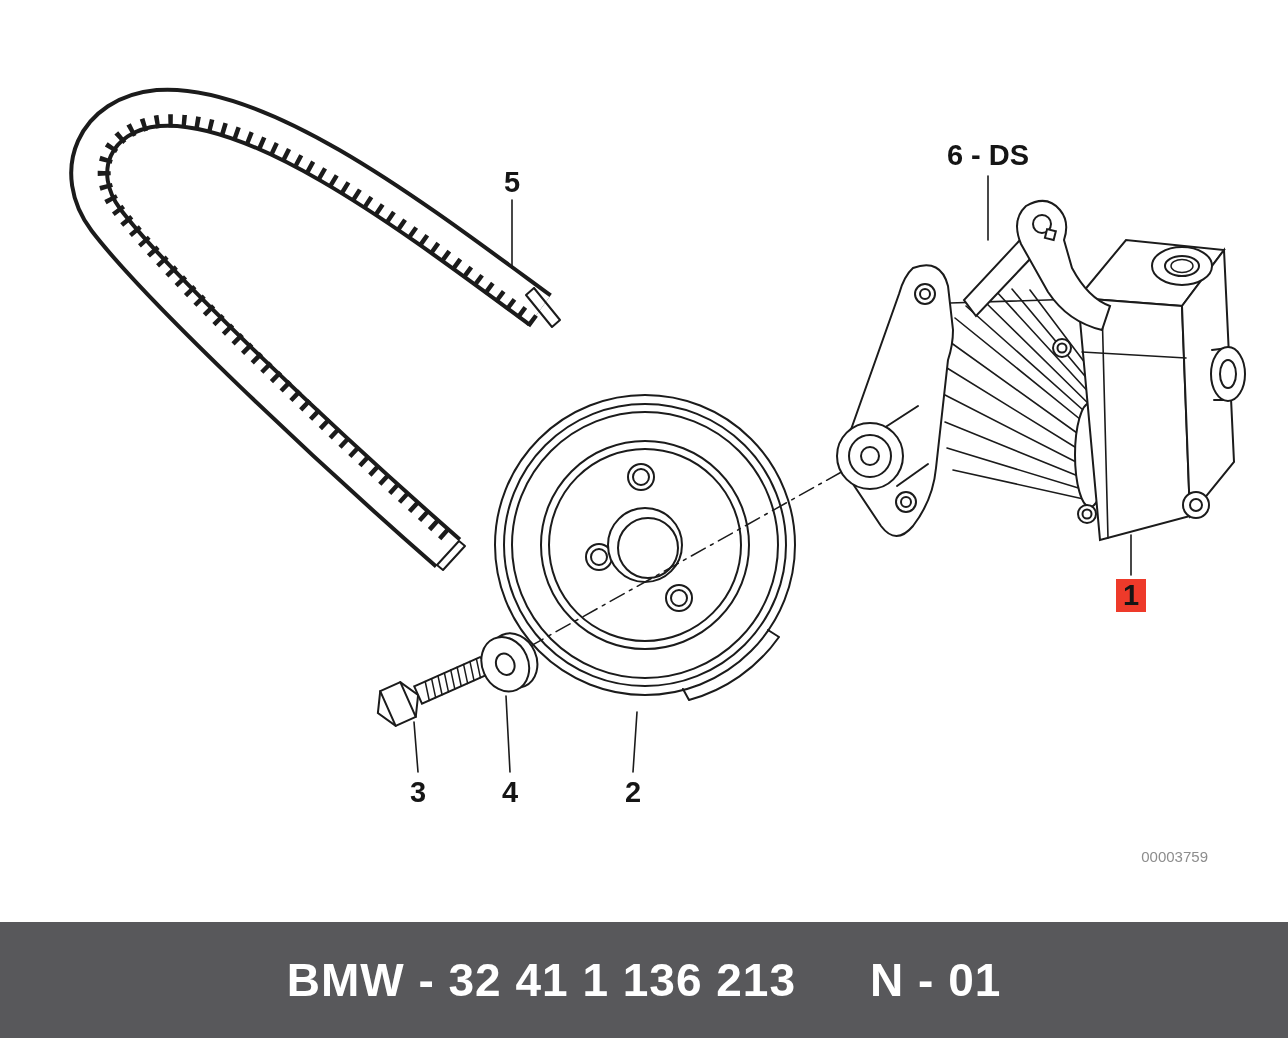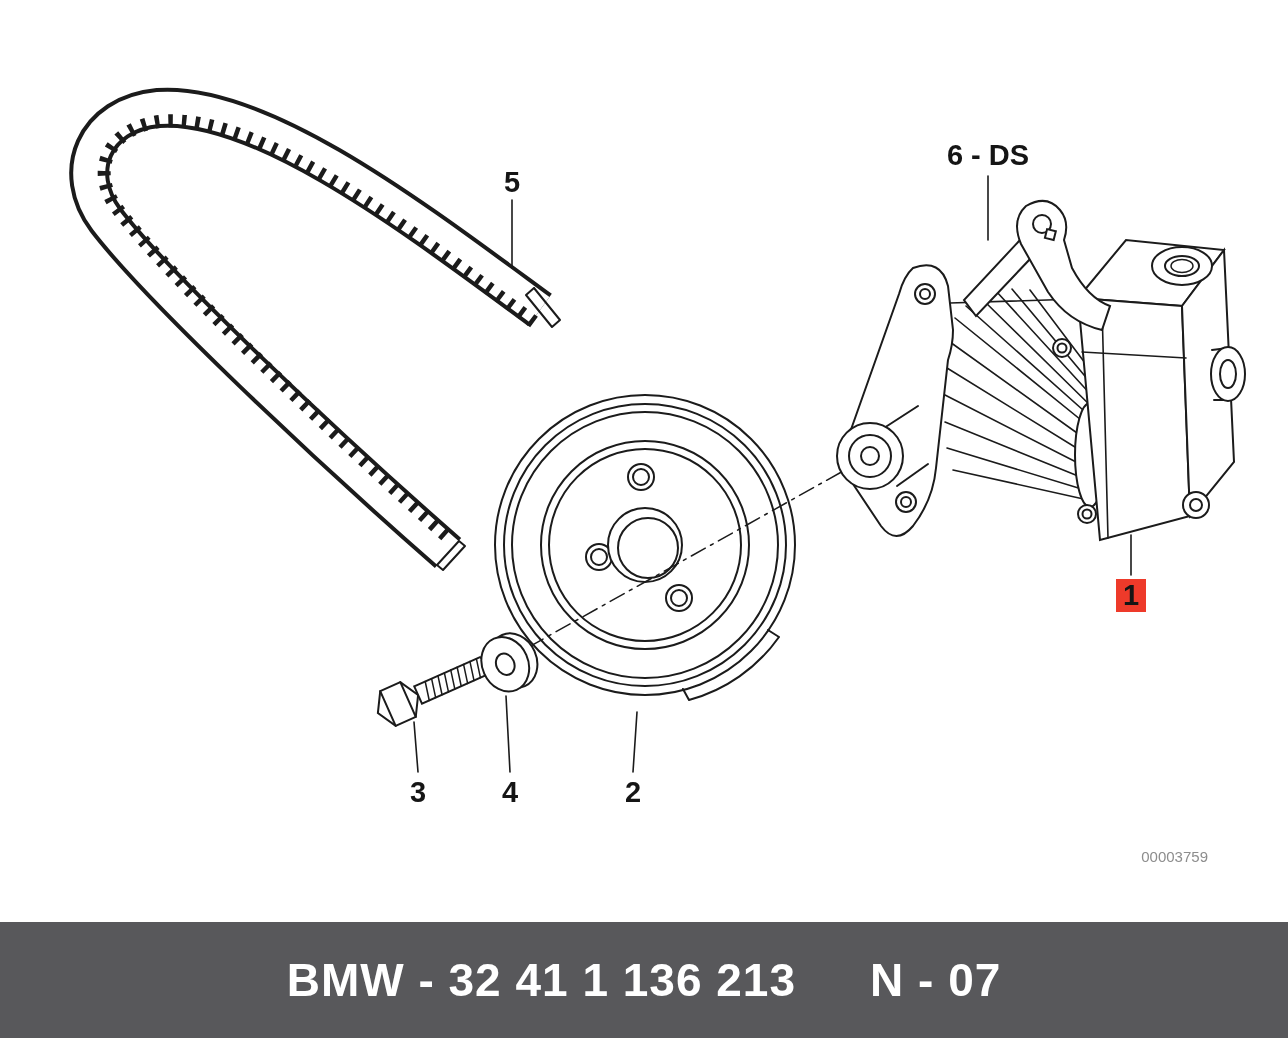--- a/index.html
+++ b/index.html
@@ -181,16 +181,16 @@
 
   <text class="callout" x="418" y="802" text-anchor="middle">3</text>
   <text class="callout" x="510" y="802" text-anchor="middle">4</text>
   <text class="callout" x="633" y="802" text-anchor="middle">2</text>
 
   <text class="watermark" x="1208" y="862" text-anchor="end">00003759</text>
 </svg>
 
 <div class="footer">
   <span>BMW - 32 41 1 136 213</span>
-  <span>N - 07</span>
+  <span>N - 01</span>
 </div>
 
 </div>
 
 </body></html>

